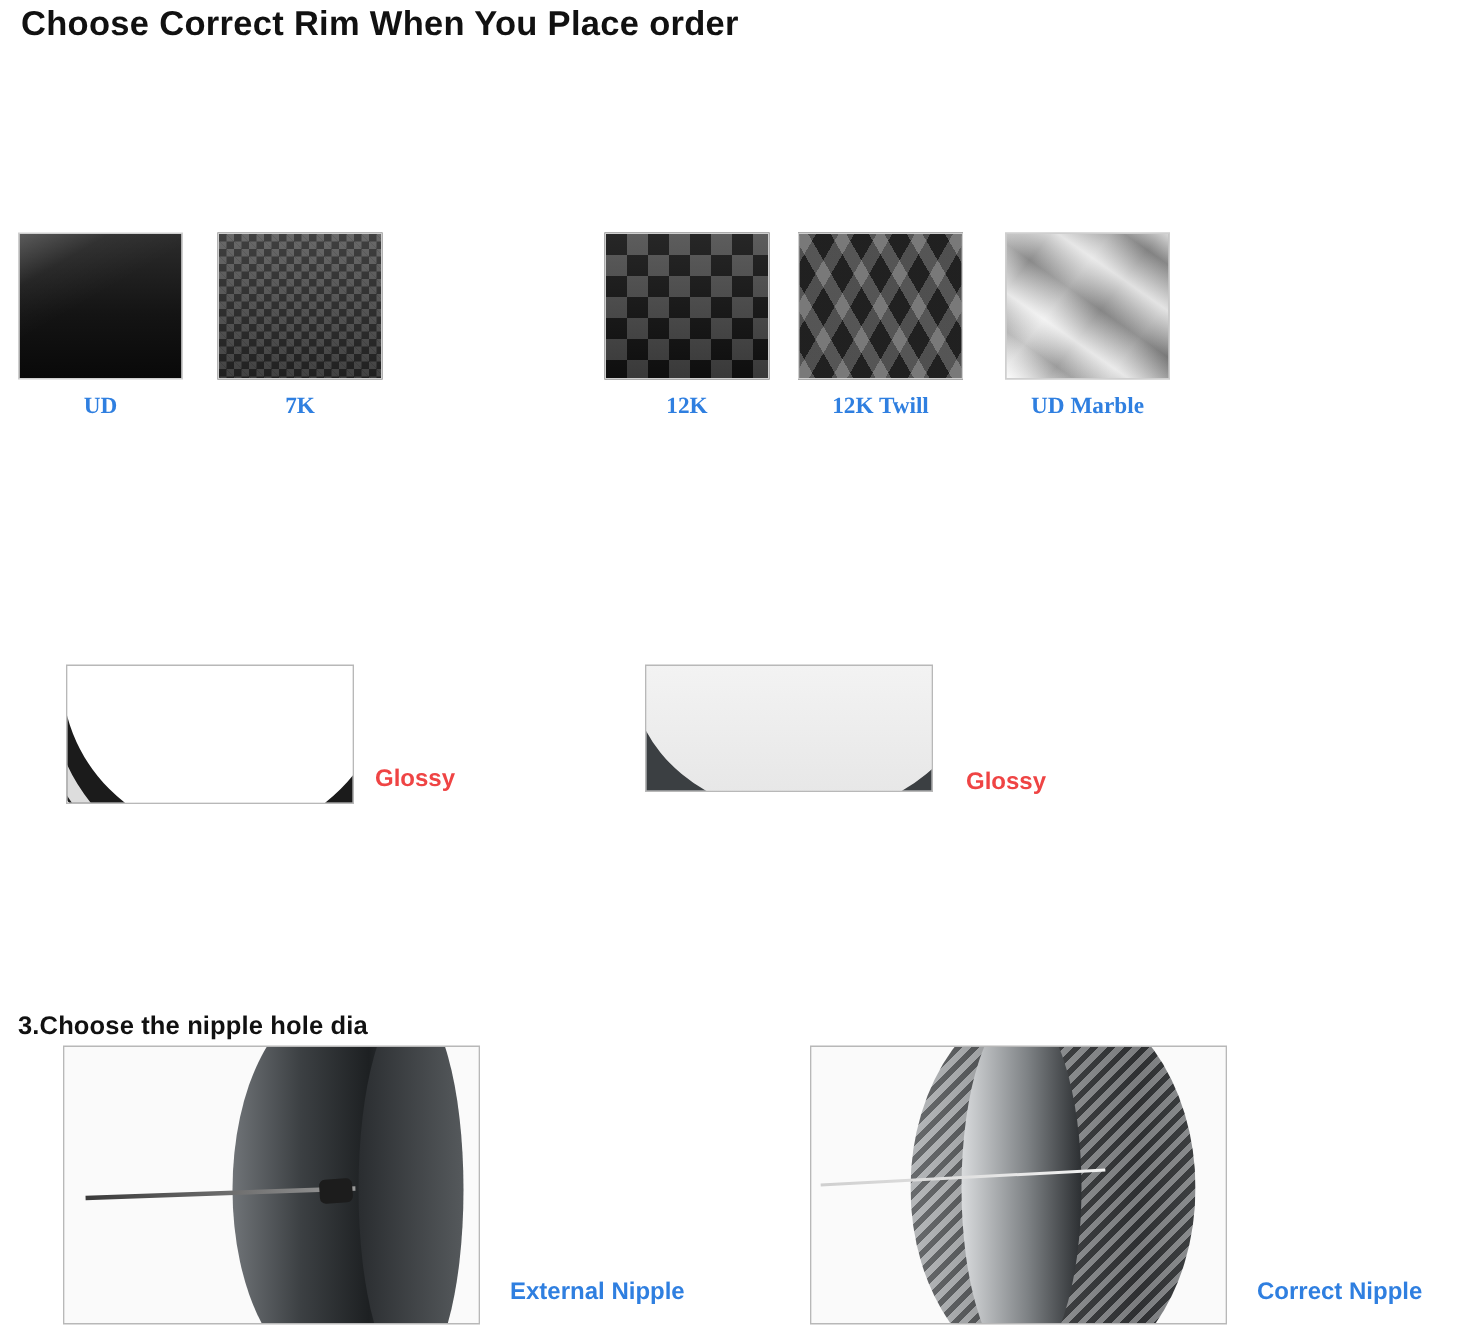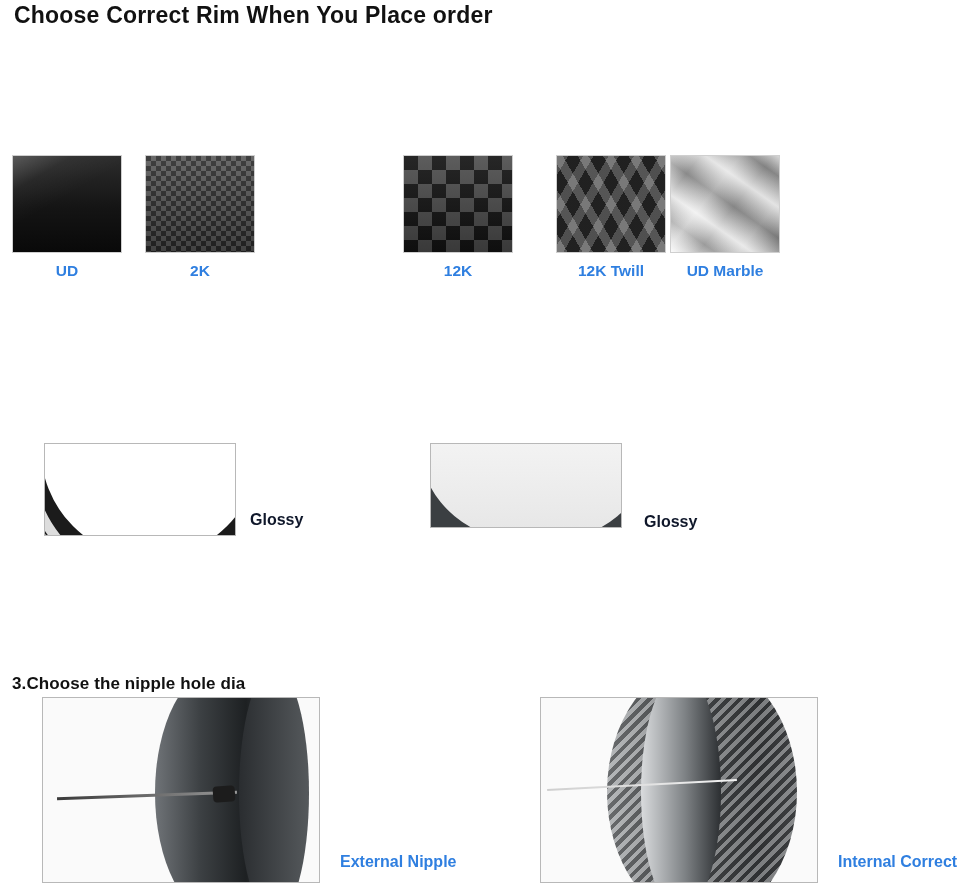--- a/index.html
+++ b/index.html
@@ -45,20 +45,21 @@
     position: absolute;
     left: 12px;
     top: 155px;
     width: 950px;
     height: 140px;
   }
   .weave-item {
     position: absolute;
     width: 110px;
     text-align: center;
+    font-family: Liberation Serif, serif;
   }
   .swatch {
     width: 110px;
     height: 98px;
     border: 1px solid #cfcfcf;
     box-sizing: border-box;
     position: relative;
     overflow: hidden;
     background: #1a1a1a;
   }
@@ -185,21 +186,21 @@
     position: absolute;
     border: 1px solid #b8b8b8;
     box-sizing: border-box;
     overflow: hidden;
     background: #fff;
   }
   .finish-label {
     position: absolute;
     font-size: 16px;
     font-weight: bold;
-    color: #0f172a;
+    color: #ef4444;
     white-space: nowrap;
   }
   #finish-glossy-box { left: 44px; top: 8px; width: 192px; height: 93px; }
   #finish-matte-box  { left: 430px; top: 8px; width: 192px; height: 85px; }
   #finish-glossy-label { left: 250px; top: 76px; }
   #finish-matte-label  { left: 644px; top: 78px; }
 
   .rim-gloss {
     position: absolute;
     left: -30px; top: -130px;
@@ -326,30 +327,30 @@
 
   <div class="weave-row">
 
     <div class="weave-item" style="left:0px;">
       <div class="swatch sw-ud"></div>
       <span class="weave-label">UD</span>
     </div>
 
     <div class="weave-item" style="left:133px;">
       <div class="swatch sw-3k"></div>
-      <span class="weave-label">2K</span>
+      <span class="weave-label">7K</span>
     </div>
 
 
     <div class="weave-item" style="left:391px;">
       <div class="swatch sw-12k"></div>
       <span class="weave-label">12K</span>
     </div>
 
-    <div class="weave-item" style="left:520px;margin-left:24px;">
+    <div class="weave-item" style="left:520px;">
       <div class="swatch sw-12ktwill"></div>
       <span class="weave-label">12K Twill</span>
     </div>
 
     <div class="weave-item" style="left:658px;">
       <div class="swatch sw-marble"></div>
       <span class="weave-label">UD Marble</span>
     </div>
 
 
@@ -388,17 +389,17 @@
     </div>
     <span class="nipple-label" id="nipple-ext-label">External Nipple</span>
 
     <div class="photo-box" id="nipple-int-box">
       <div class="photo-inner" style="background:#fafafa;">
         <div class="int-rim"></div>
         <div class="int-rim-inner"></div>
         <div class="spoke-thin"></div>
       </div>
     </div>
-    <span class="nipple-label" id="nipple-int-label">Internal Correct</span>
+    <span class="nipple-label" id="nipple-int-label">Correct Nipple</span>
 
   </div>
 
 </div>
 
 </body></html>

